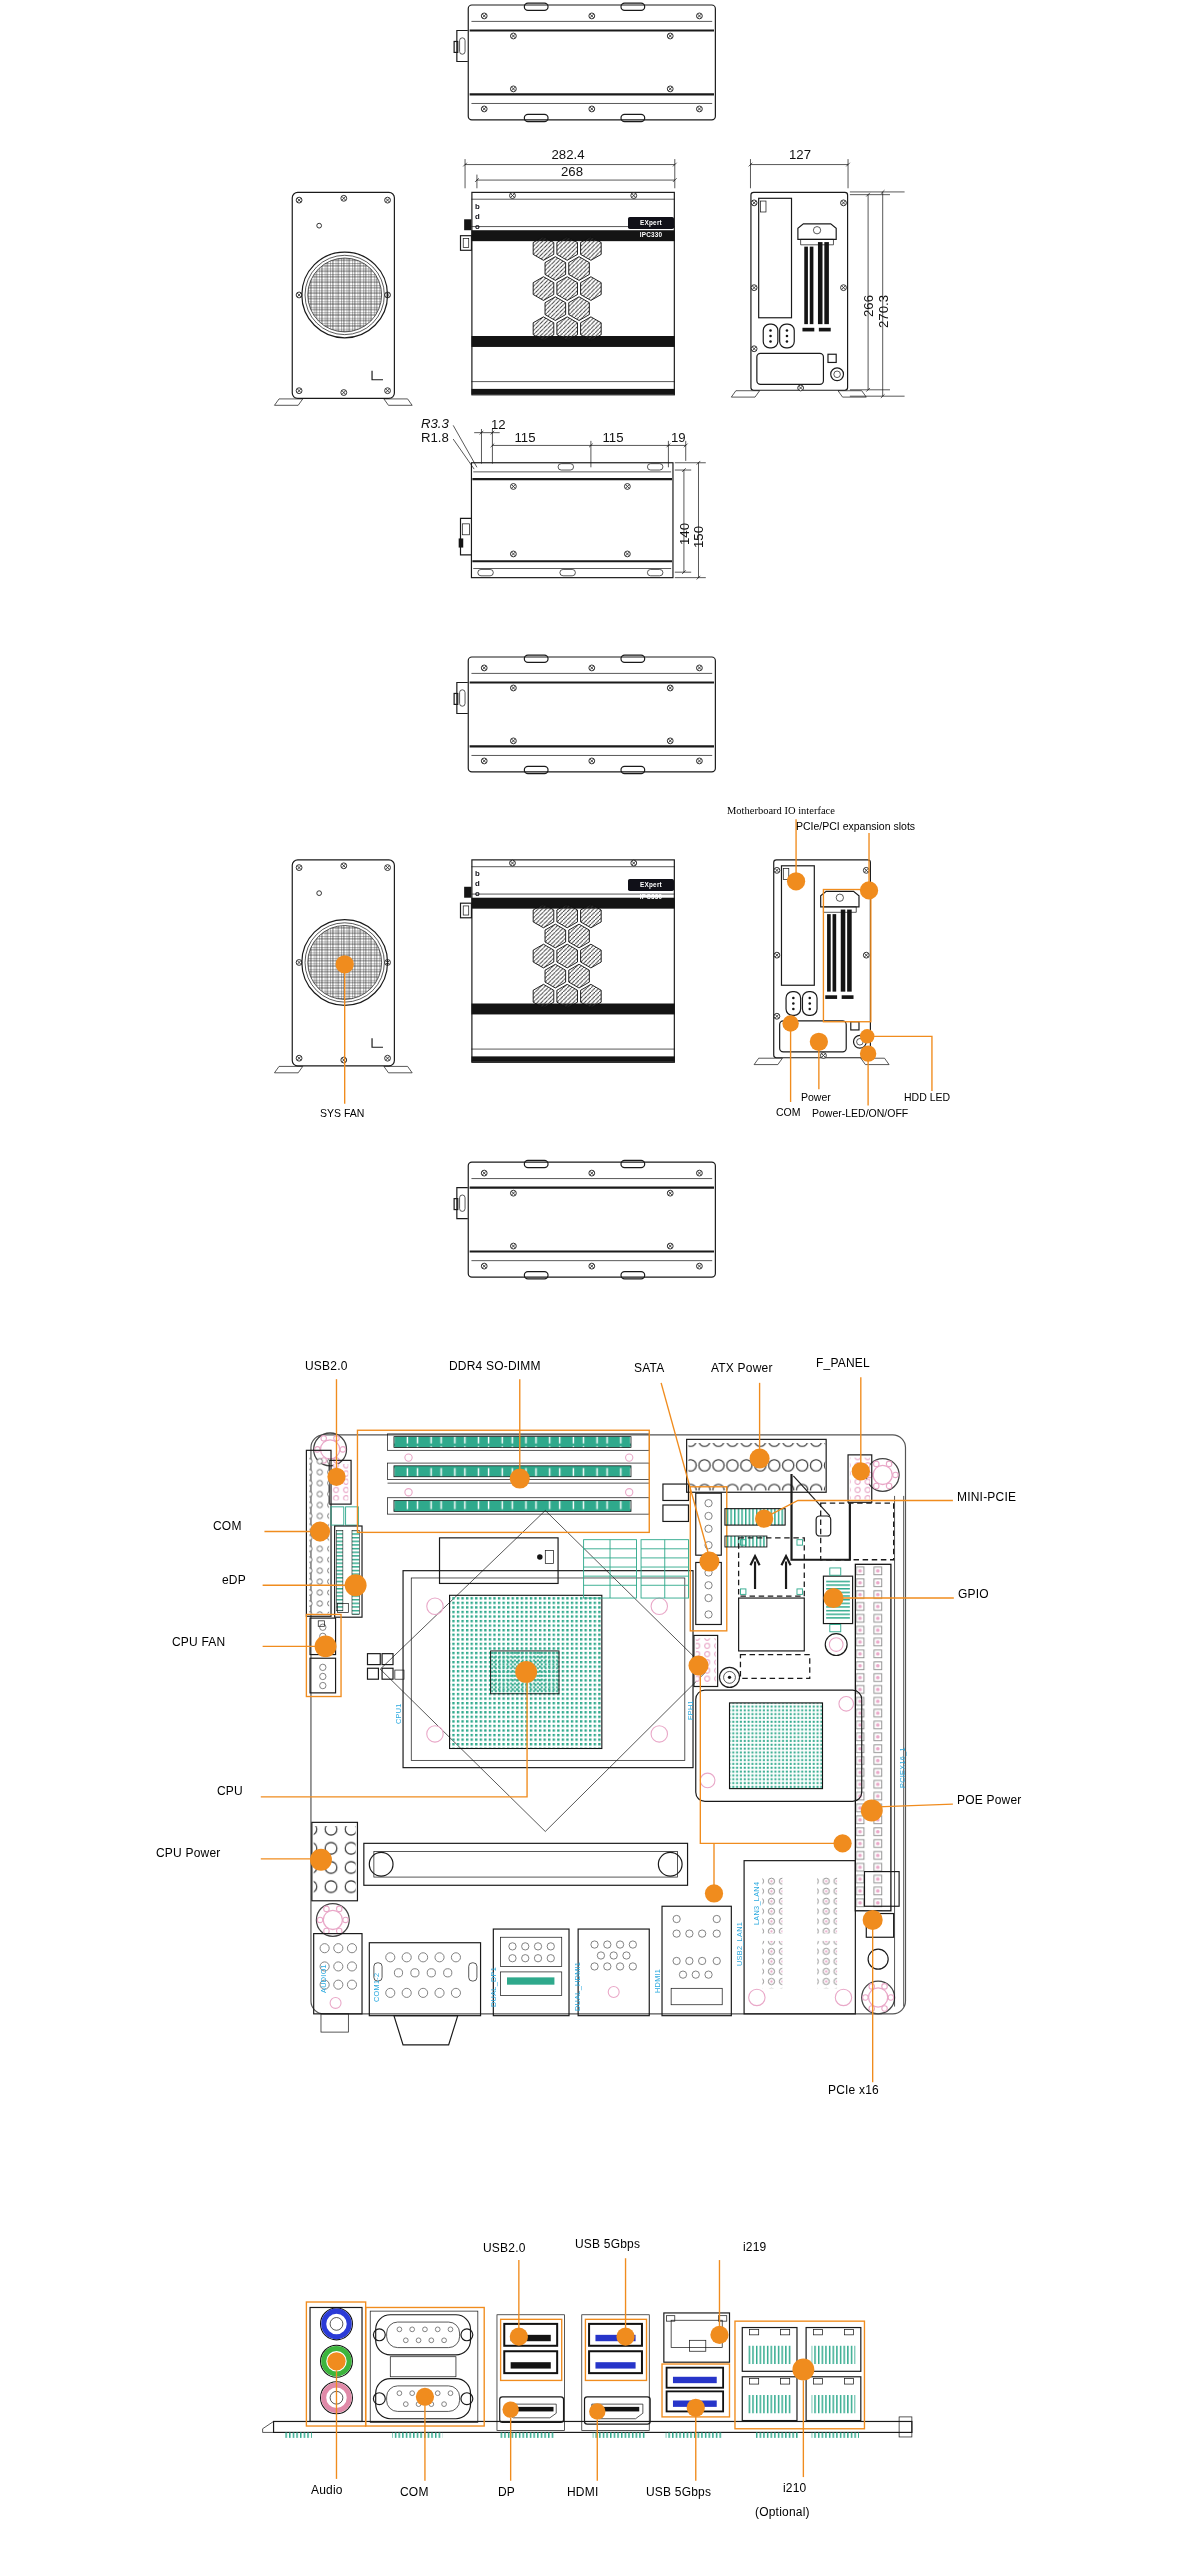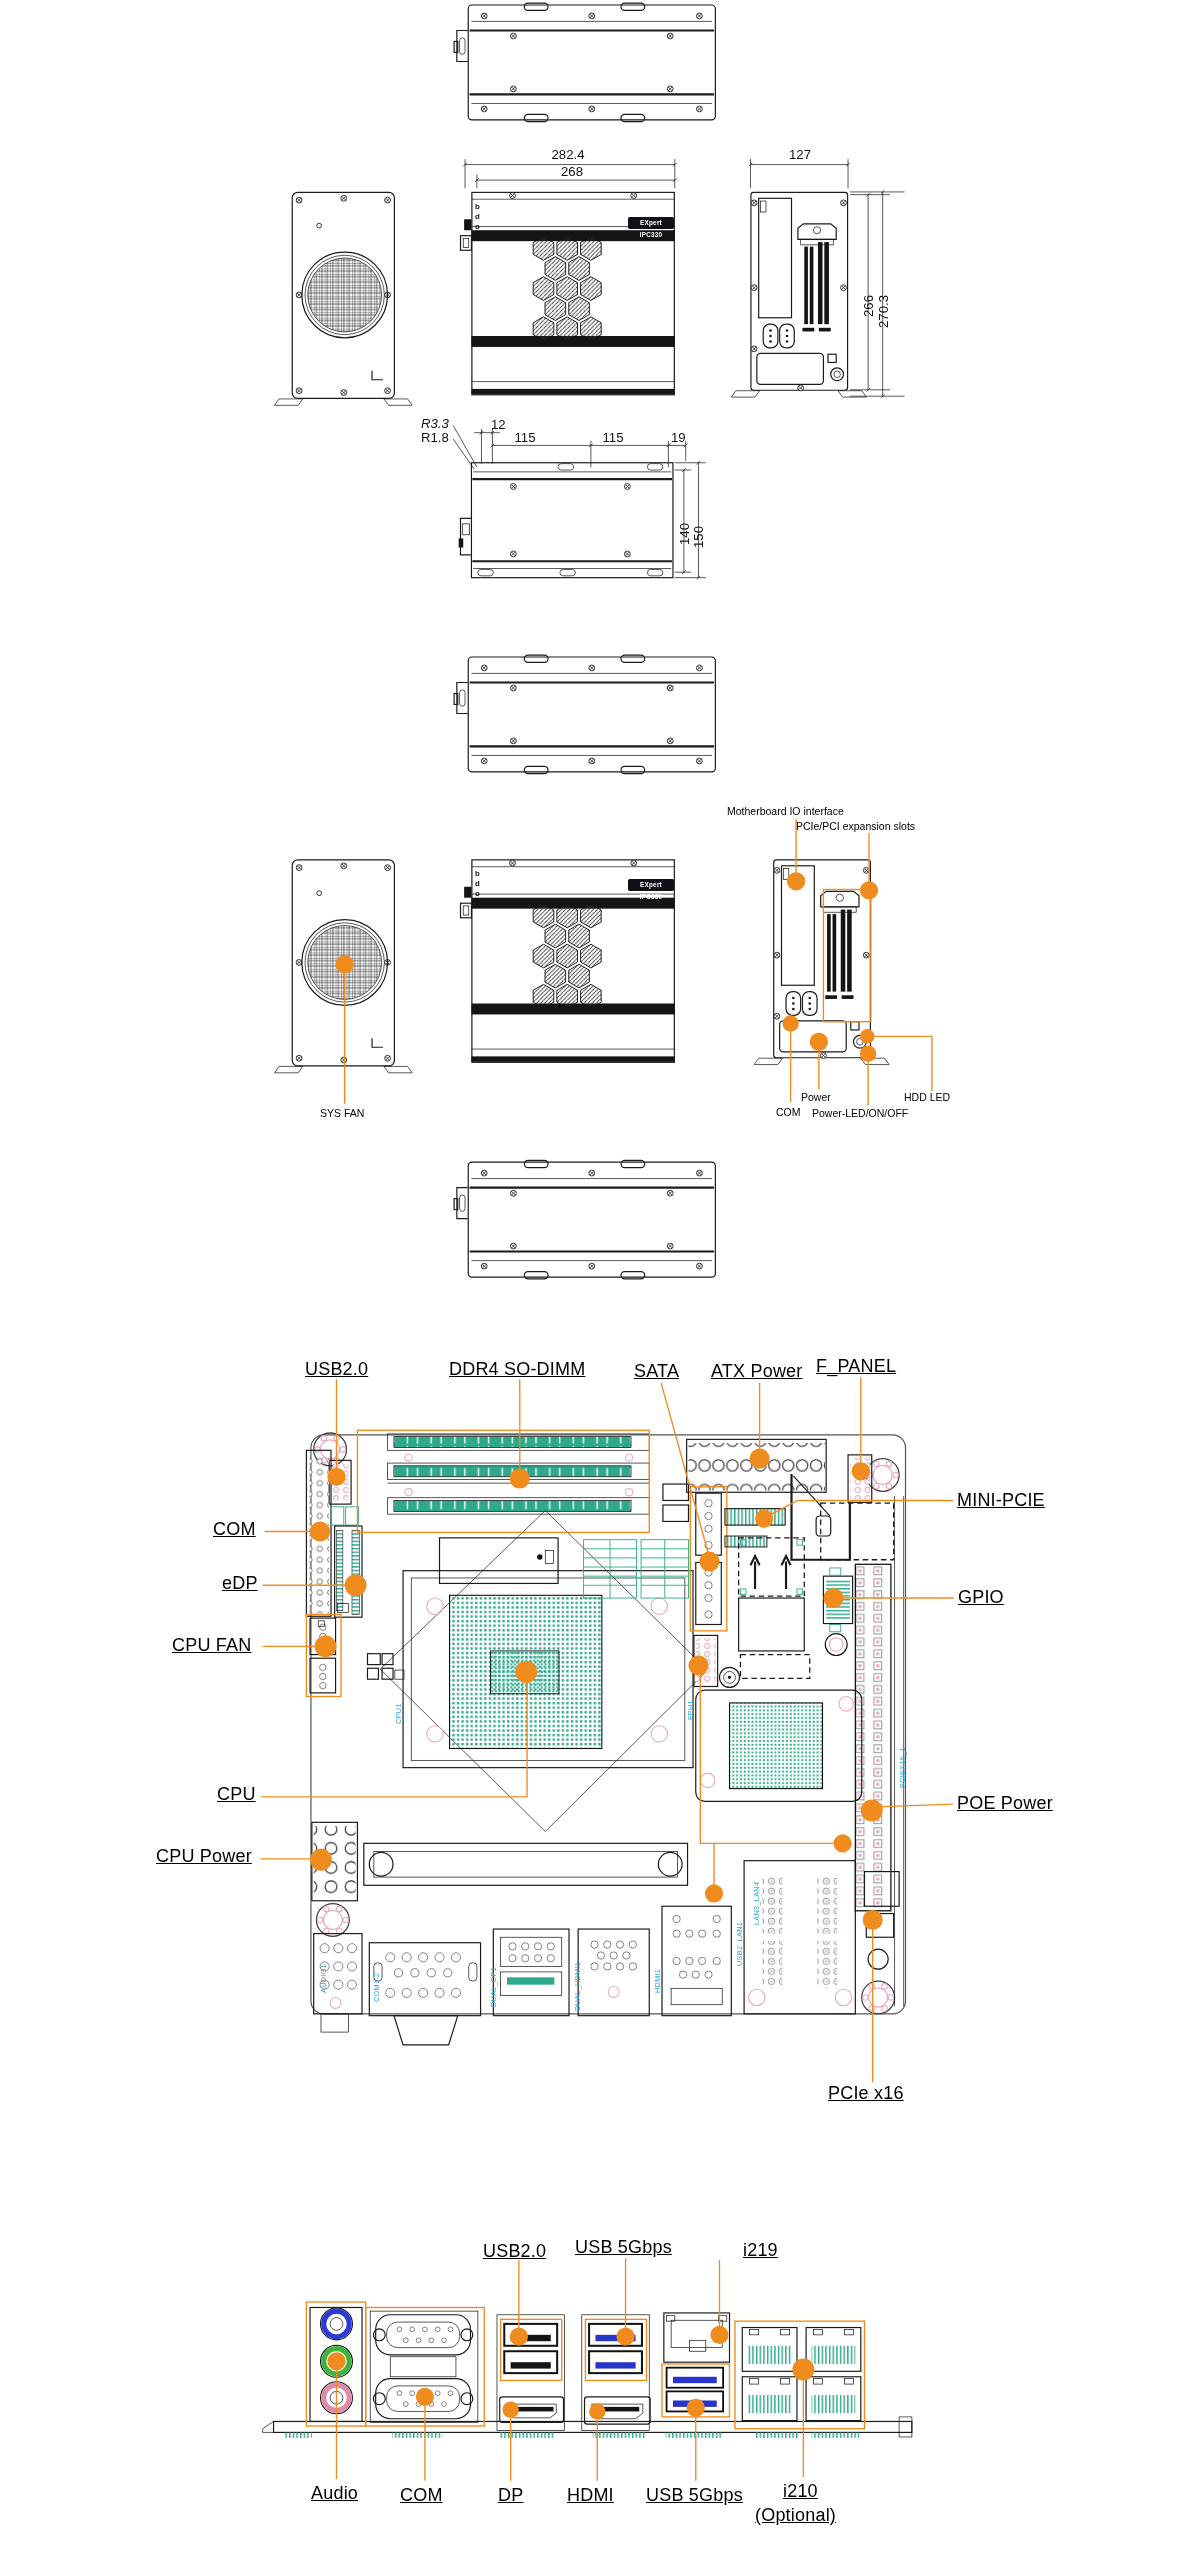--- a/index.html
+++ b/index.html
@@ -1,20 +1,20 @@
 <!DOCTYPE html>
 <html style="font-size:14.6px"><head>
 <meta charset="utf-8">
 <style>
   html,body{margin:0;padding:0;background:#fff;}
   #canvas{position:relative;width:1190px;height:2537px;background:#fff;overflow:hidden;
           font-family:"Liberation Sans",sans-serif;}
   #art{position:absolute;left:0;top:0;width:1190px;height:2576px;}
   .lbl{position:absolute;color:#000;white-space:nowrap;font-family:"Liberation Sans",sans-serif;}
-  .s20{font-size:18px;letter-spacing:0.2px;text-decoration:underline;}
+  .s20{font-size:12px;letter-spacing:0.2px;}
   .s11{font-size:10.5px;}
   .dim{font-size:13.2px;color:#111;}
   .ctr{text-align:center;}
   .vert{transform:rotate(-90deg);transform-origin:left top;}
   .badge{position:absolute;background:#101018;color:#fff;font-size:6.4px;line-height:12px;
          text-align:center;border-radius:1.8px;font-weight:bold;letter-spacing:0.2px;}
   .logo{position:absolute;writing-mode:vertical-rl;text-orientation:upright;
         font-weight:bold;font-size:7.8px;color:#101018;letter-spacing:0.9px;}
   .silk{position:absolute;color:#2AA9DF;font-size:7.3px;letter-spacing:0.3px;}
   
@@ -735,21 +735,21 @@
 <div class="lbl dim ctr" style="left:595px;top:430px;width:36px;">115</div>
 <div class="lbl dim" style="left:671px;top:430px;">19</div>
 <div class="lbl dim vert" style="left:677px;top:545px;">140</div>
 <div class="lbl dim vert" style="left:691px;top:548px;">150</div>
 
 <div class="logo" style="left:473px;top:202px;height:27px;">bdo</div>
 <div class="logo" style="left:473px;top:869px;height:27px;">bdo</div>
 <div class="badge" style="left:628px;top:217px;width:46px;height:12px;">EXpert IPC330</div>
 <div class="badge" style="left:628px;top:879px;width:46px;height:12px;">EXpert IPC330</div>
 
-<div class="lbl s11" style="left:727px;top:805px;">Motherboard IO interface</div>
+<div class="lbl s11" style="left:727px;top:805px;font-family:Liberation Serif, serif;">Motherboard IO interface</div>
 <div class="lbl s11" style="left:796px;top:820px;">PCIe/PCI expansion slots</div>
 <div class="lbl s11" style="left:320px;top:1107px;">SYS FAN</div>
 <div class="lbl s11" style="left:776px;top:1106px;">COM</div>
 <div class="lbl s11" style="left:801px;top:1091px;">Power</div>
 <div class="lbl s11" style="left:812px;top:1107px;">Power-LED/ON/OFF</div>
 <div class="lbl s11" style="left:904px;top:1091px;">HDD LED</div>
 
 <div class="lbl s20" style="left:305px;top:1359px;">USB2.0</div>
 <div class="lbl s20" style="left:449px;top:1359px;">DDR4 SO-DIMM</div>
 <div class="lbl s20" style="left:634px;top:1361px;">SATA</div>

